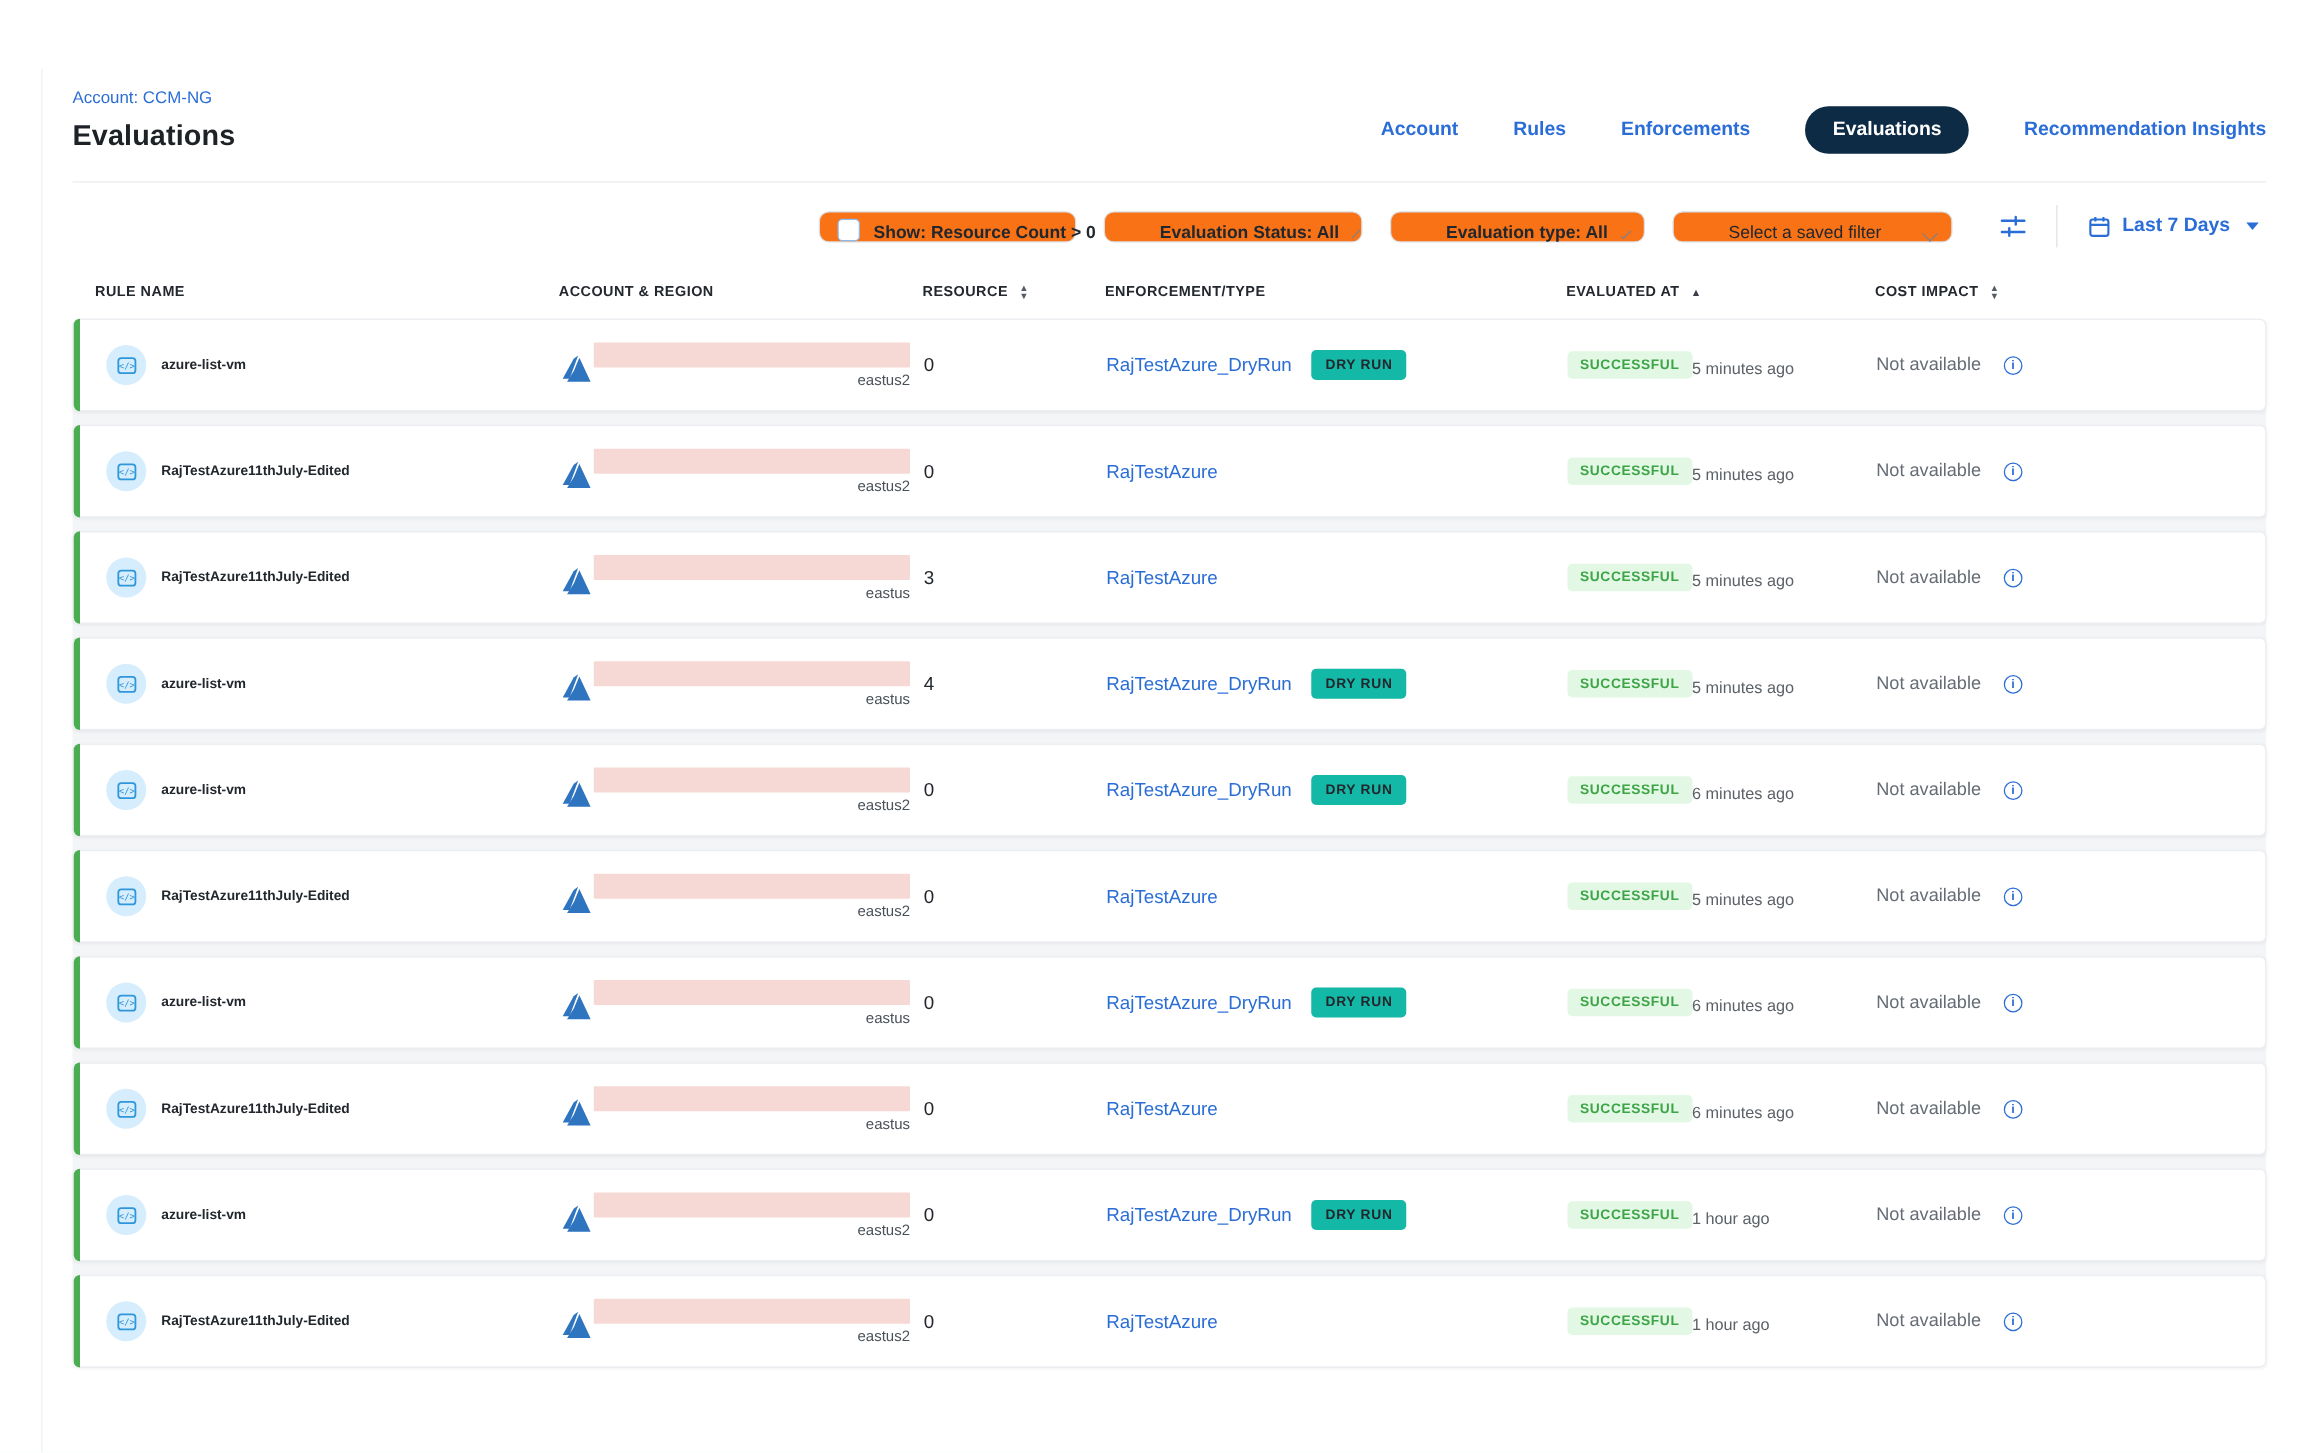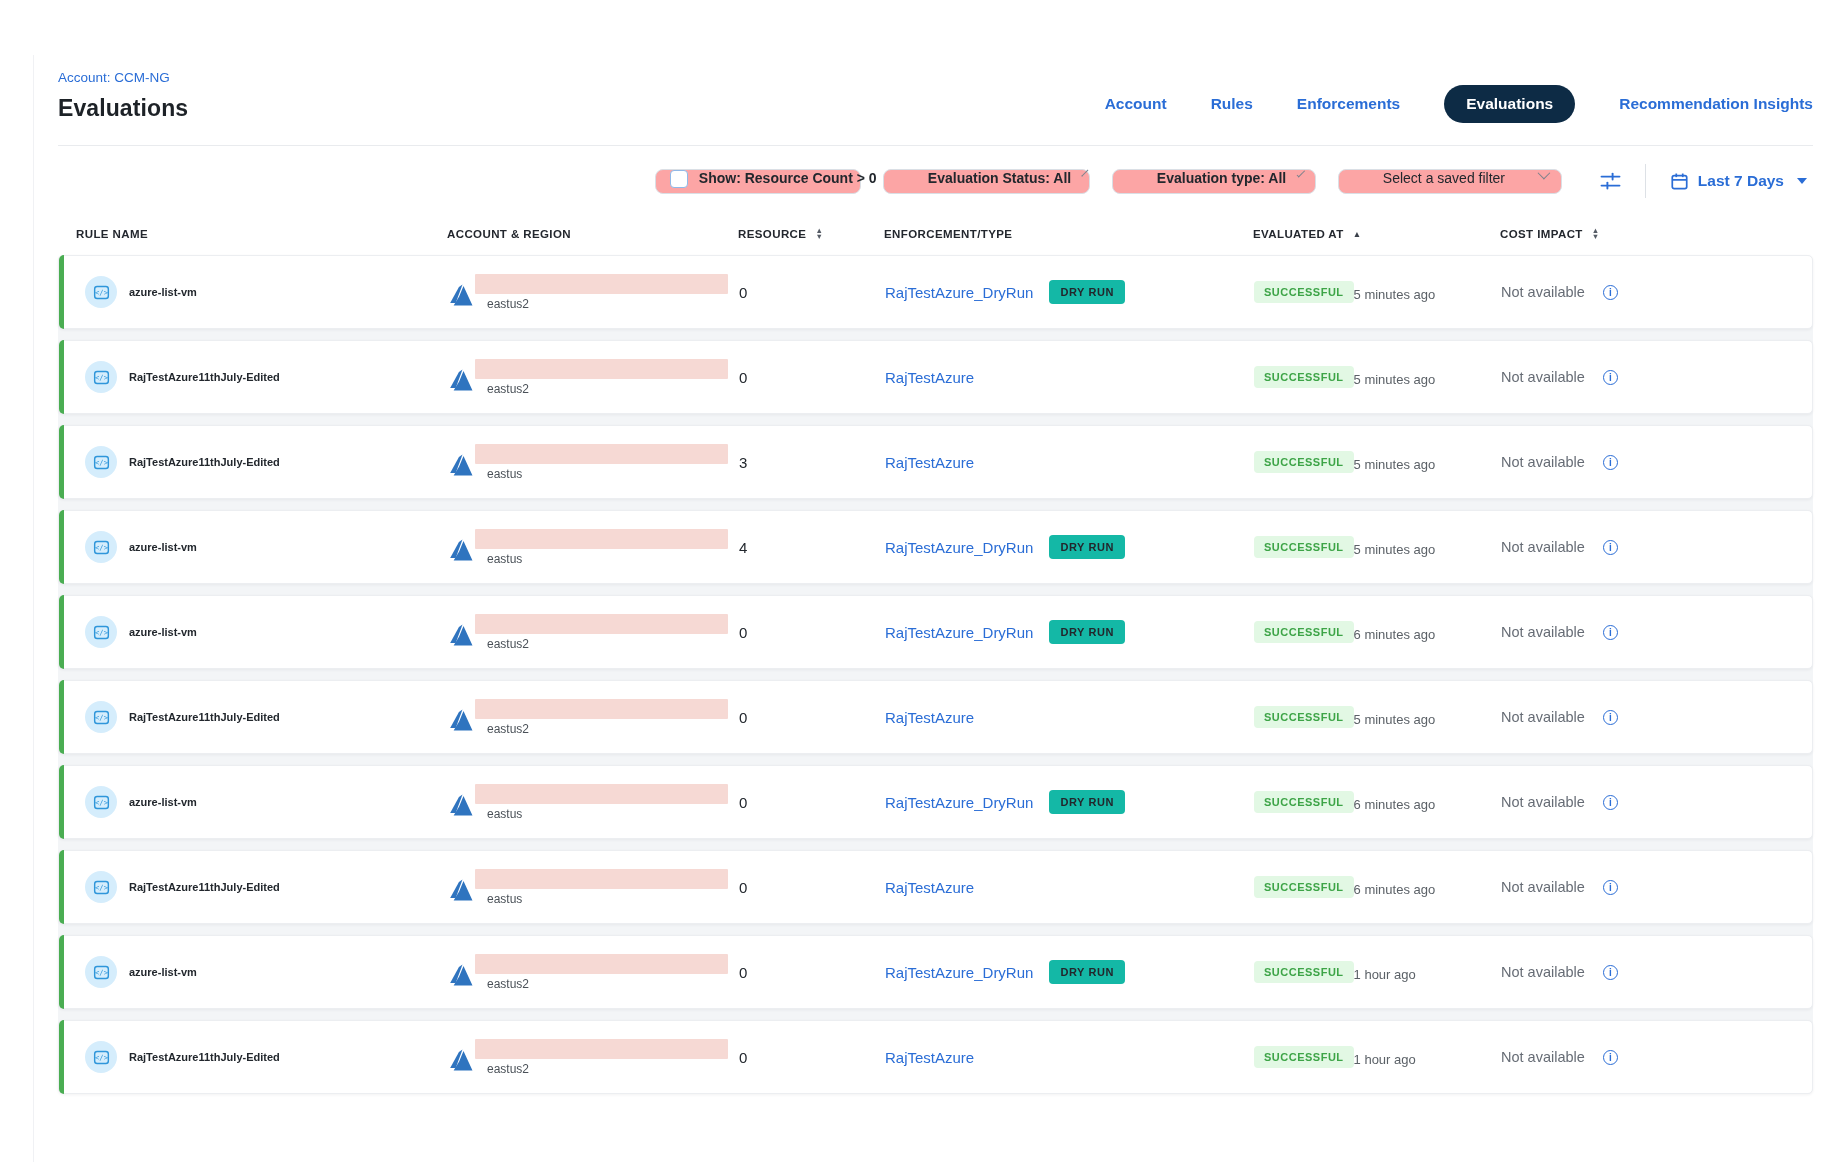--- a/index.html
+++ b/index.html
@@ -12,22 +12,22 @@
   .page-header { padding-top:70px; display:flex; justify-content:space-between; align-items:flex-start; }
   .acct-link { color:#2a6dd6; font-size:13.5px; line-height:16px; cursor:pointer; }
   .page-title { font-size:23px; font-weight:700; color:#1d2227; margin-top:9px; line-height:26px; letter-spacing:.1px; }
   .tabs { display:flex; align-items:center; gap:44px; margin-top:14px; height:40px; }
   .tab { color:#2a6dd6; font-size:15.5px; font-weight:600; cursor:pointer; white-space:nowrap; }
   .tab.active { background:#0d2b45; color:#ffffff; padding:10px 22px; border-radius:20px; }
   .hdr-divider { border:none; border-top:1px solid #e9ebee; margin-top:21px; }
 
   
   .filter-bar { display:flex; justify-content:flex-end; align-items:center; gap:22px; padding:18px 6px 16px 0; }
-  .fgroup { height:25px; border:1px solid #dadfe5; border-radius:8px; background:#fca5a5;
-    display:flex; align-items:flex-start; padding:0 14px; font-size:14px; font-weight:600; color:#22272d;
+  .fgroup { height:25px; border:1px solid #dadfe5; border-radius:8px; background:#f97316;
+    display:flex; align-items:flex-end; padding:0 14px; font-size:14px; font-weight:600; color:#22272d;
     cursor:pointer; white-space:nowrap; }
   .fgroup.dd { justify-content:space-between;padding-left:44px; }
   .w-check { width:206px; gap:11px; }
   .w-status { width:207px; }
   .w-type   { width:204px; }
   .w-saved  { width:224px; font-weight:500; }
   .checkbox { width:18px; height:18px; border:1.6px solid #90b9e8; border-radius:4px; background:#fff; flex:0 0 auto; }
   .chev { width:9px; height:9px; border-right:1.8px solid #7a828c; border-bottom:1.8px solid #7a828c;
     transform:rotate(45deg) translateY(-2px); margin-left:12px; }
   .sliders-btn { margin-left:16px; display:flex; align-items:center; cursor:pointer; }
@@ -52,21 +52,21 @@
   .row-card::before { content:''; position:absolute; left:0; top:-1px; bottom:-1px; width:5px;
     background:#4aad52; border-radius:5px 0 0 5px; }
 
   .c-rule { display:flex; align-items:center; gap:12px; }
   .rule-ic { width:32px; height:32px; border-radius:50%; background:#d5edfc; flex:0 0 auto;
     display:flex; align-items:center; justify-content:center; }
   .rule-name { font-size:11px; font-weight:600; color:#22272d; }
 
   .c-account { display:flex; align-items:flex-start; }
   .az-logo { flex:0 0 auto; margin-top:9px; }
-  .acct-col { margin-left:1px; }
+  .acct-col { margin-left:1px;text-align:right; }
   .redact-bar { display:block; width:253px; height:20px; background:#f6d9d4; border-radius:1px; }
   .region { display:block; font-size:12px; color:#4a5158; margin:3px 0 0 12px; }
 
   .c-resource { font-size:15px; color:#22272d; }
 
   .c-enforcement { display:flex; align-items:center; }
   .enf-link { font-size:15px; font-weight:500; color:#2a6dd6; text-decoration:none; cursor:pointer; }
   .dry-badge { background:#14b8a6; color:#23262c; font-size:11px; font-weight:700; letter-spacing:.6px;
     padding:6px 11px; border-radius:4px; margin-left:16px; white-space:nowrap; }
 

